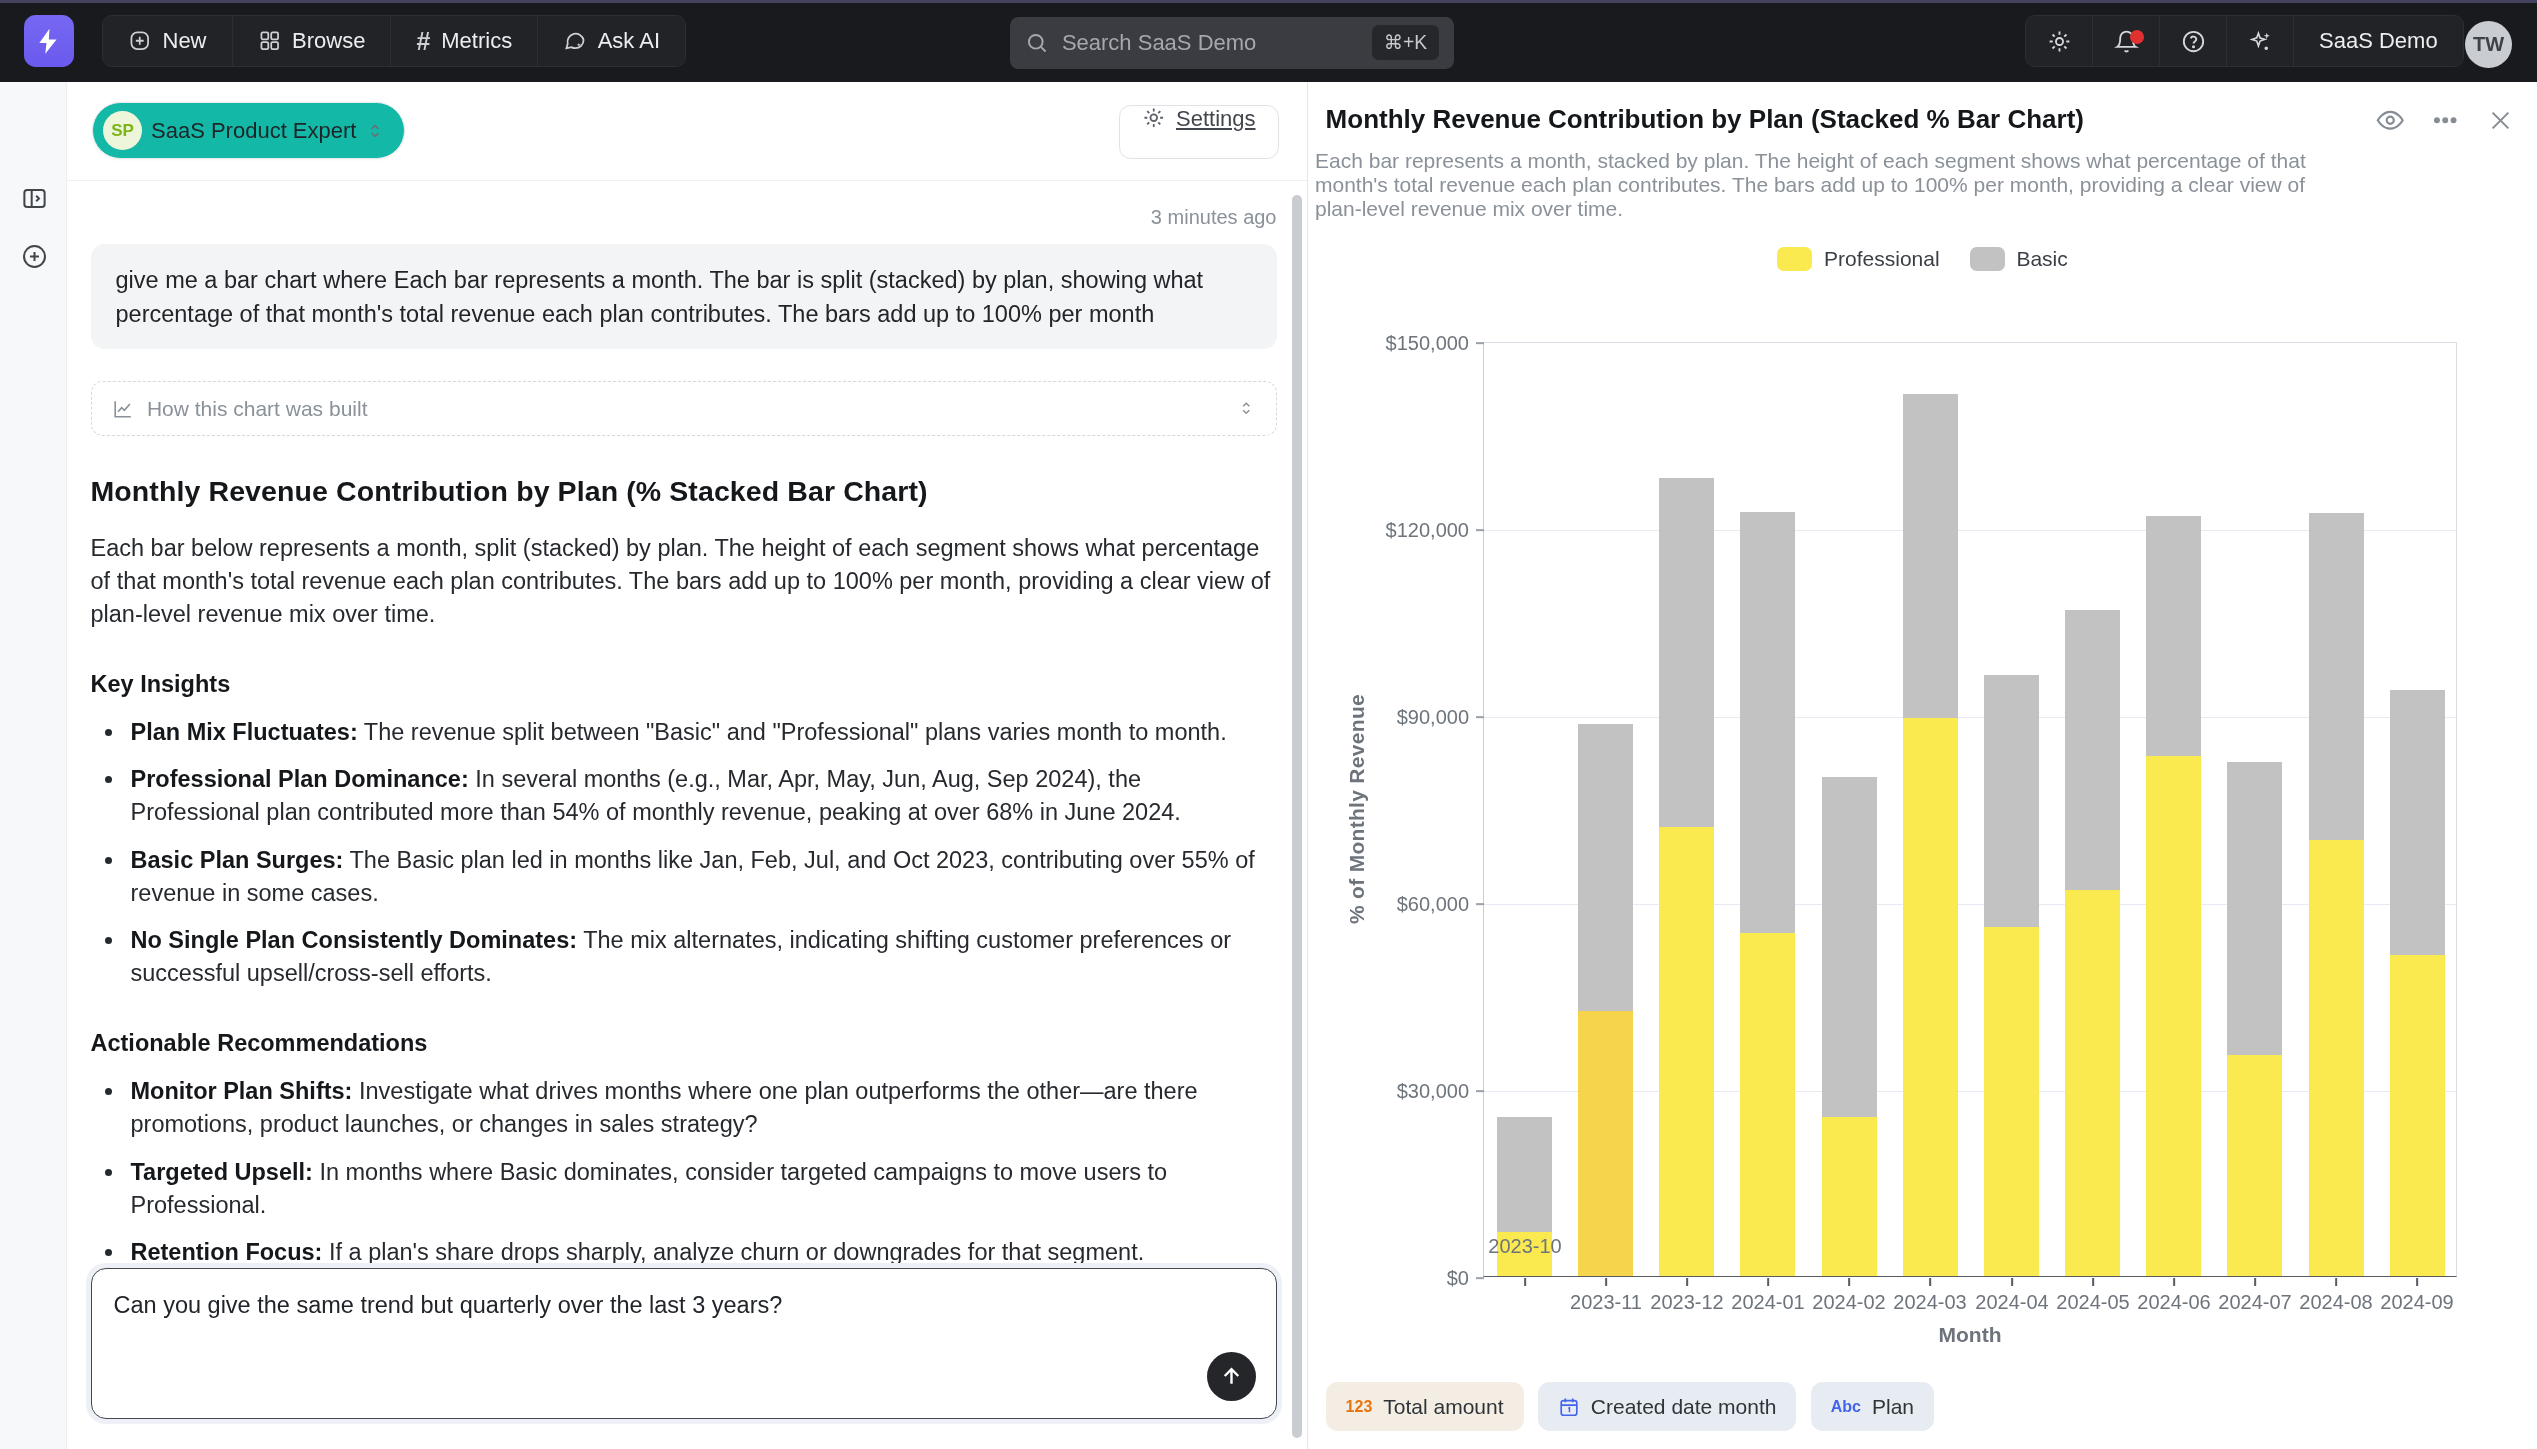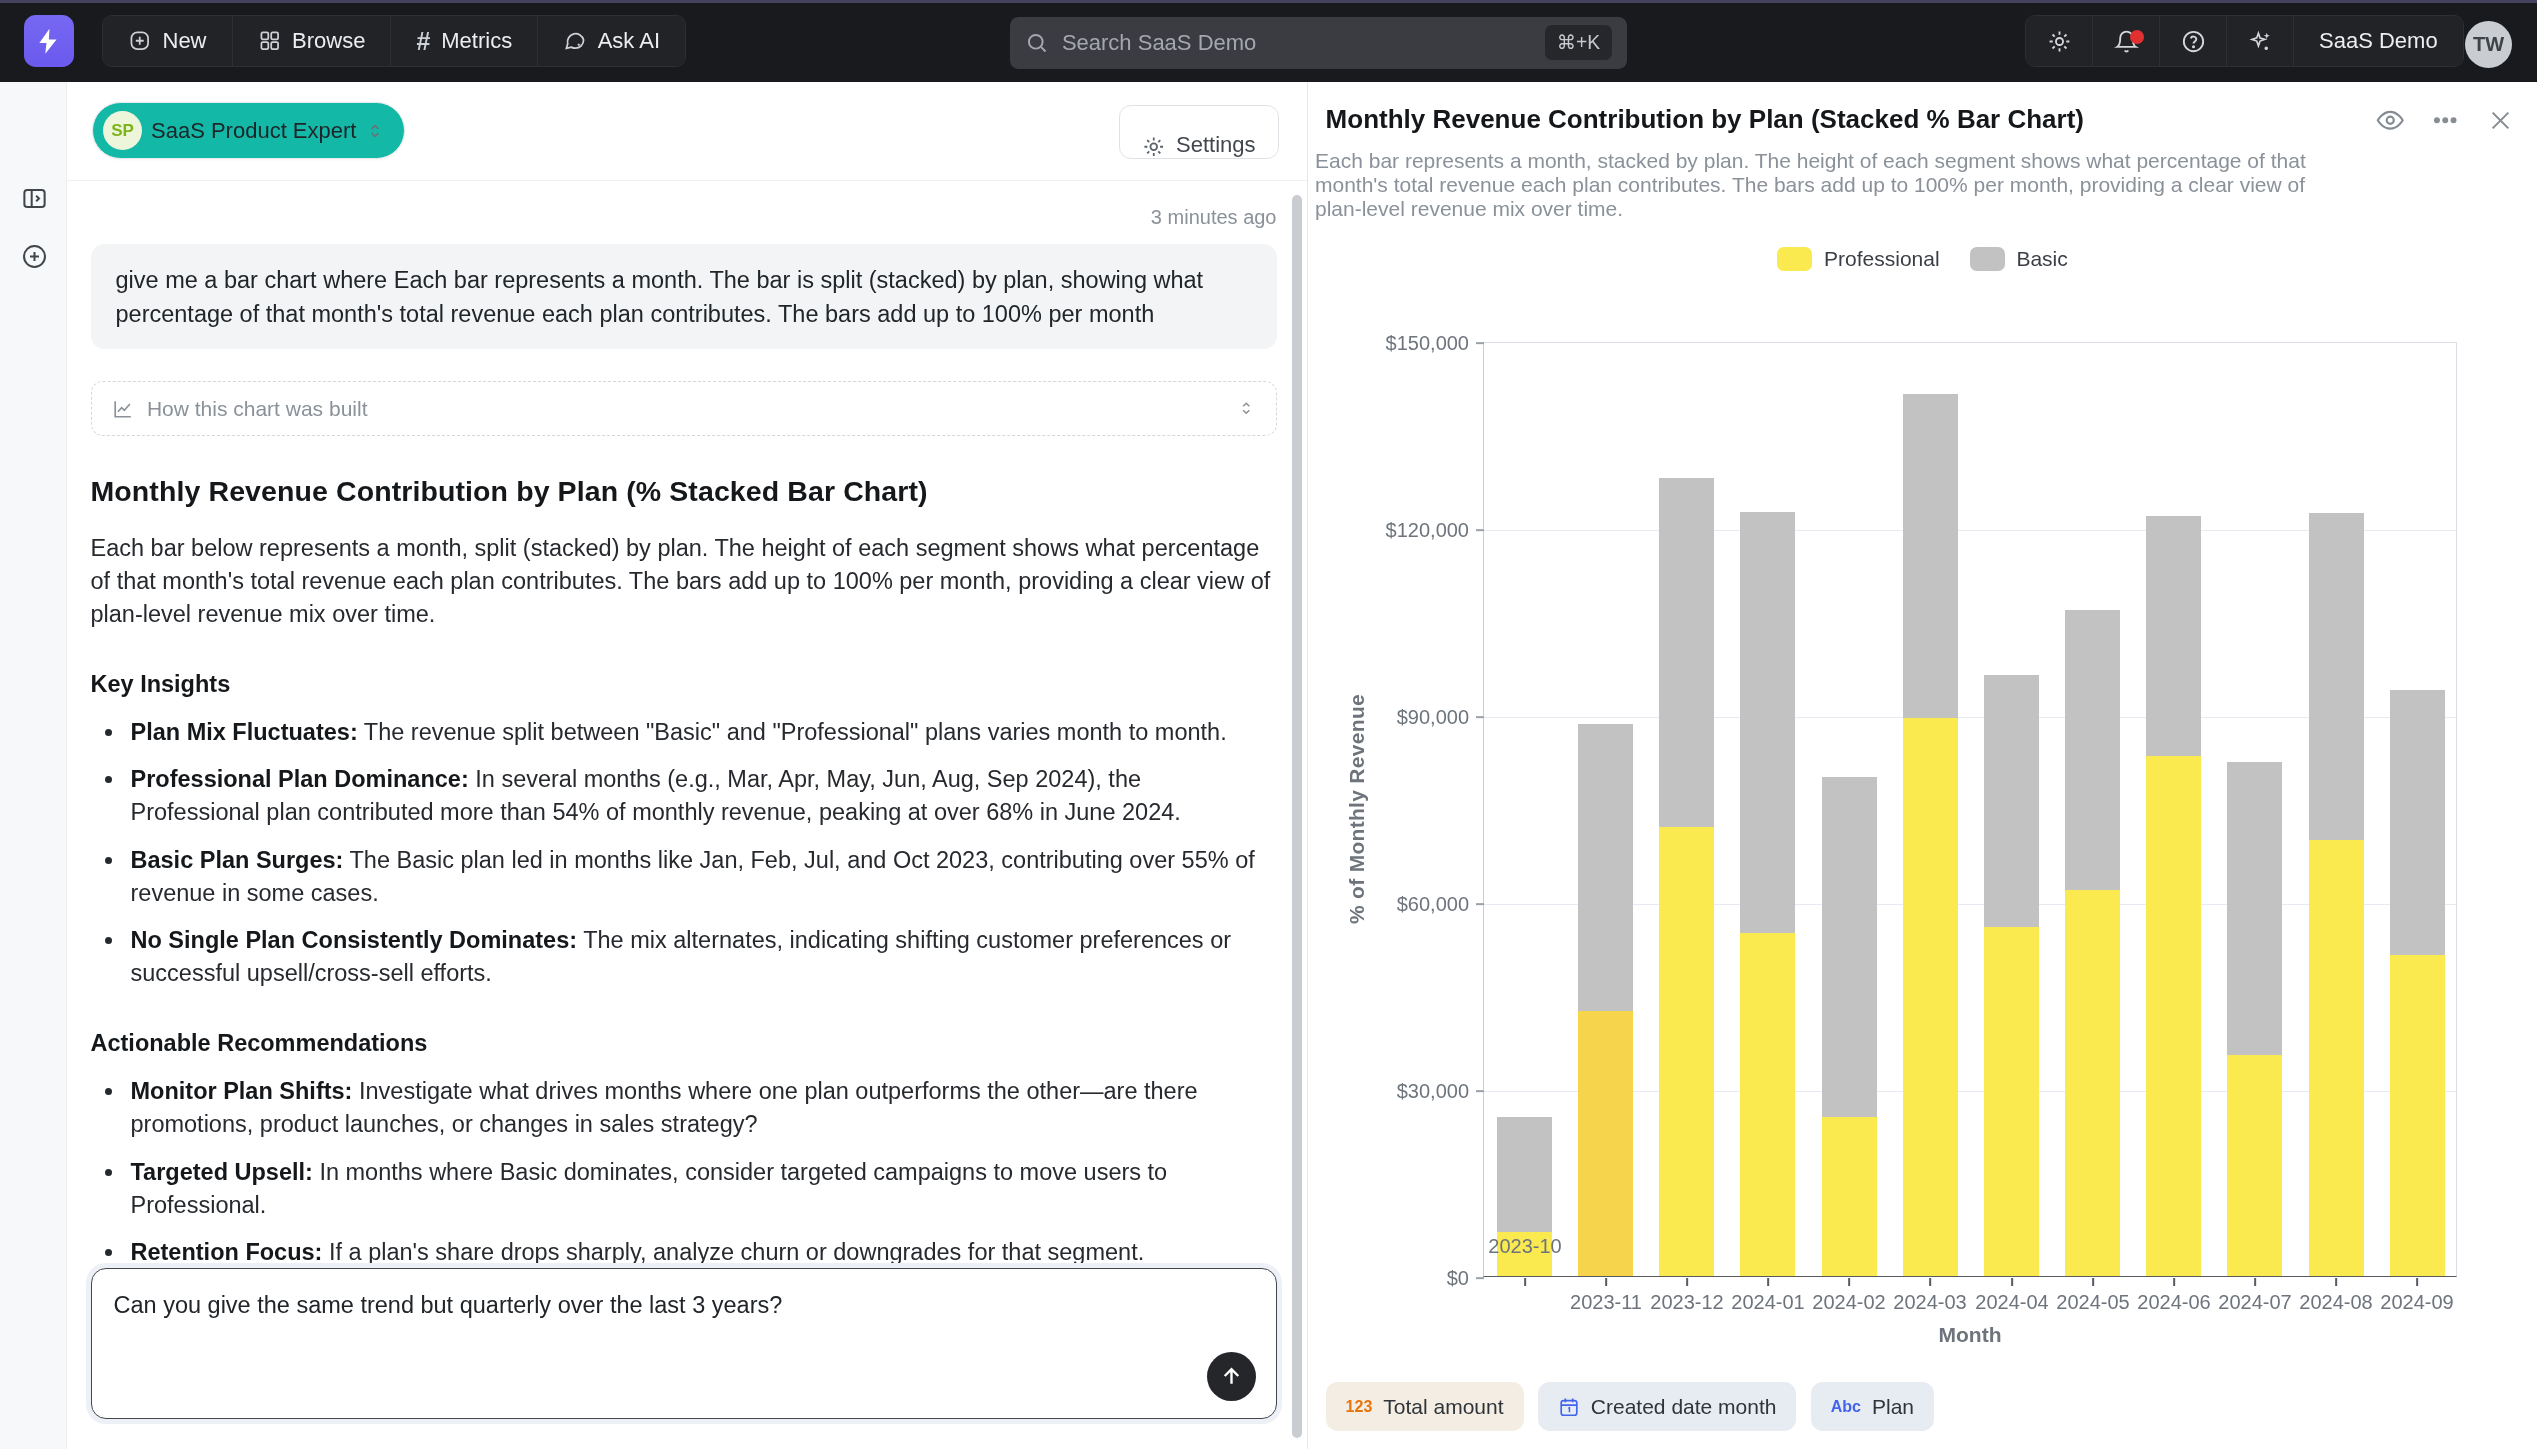--- a/index.html
+++ b/index.html
@@ -14,37 +14,37 @@
   .nav-group { position:absolute; top:11.8px; height:52px; display:flex; border:0.8px solid #2E2F34; border-radius:10px; overflow:hidden; background:#222327; }
   .nav-group.left { left:102px;justify-content:space-between; }
   .nav-group.right { left:2025px; }
   .nav-btn { display:flex; align-items:center; gap:11px; padding:0 25px; background:#222327; border-right:0.8px solid #2E2F34; color:#ECEDEF; font-size:22px; cursor:pointer; }
   .nav-btn:last-child { border-right:none; }
   .nav-btn svg { stroke:#CDD0D5; }
   .nav-icon-btn { width:67px; display:flex; align-items:center; justify-content:center; background:#222327; border-right:0.8px solid #2E2F34; position:relative; cursor:pointer; }
   .nav-icon-btn svg { stroke:#D3D6DA; }
   .hash-glyph { font-size:25px; color:#CDD0D5; font-weight:bold; }
   .red-dot { position:absolute; top:13.4px; right:15px; width:14.3px; height:14.3px; border-radius:50%; background:#E03131; }
-  .search-box { position:absolute; left:1010px; top:13.4px; width:617px; height:52px; background:#3B3C41; border-radius:8.4px; display:flex; align-items:center; padding:0 15px; gap:13.4px; cursor:text; }
+  .search-box { position:absolute; left:1010px; top:13.4px; width:444px; height:52px; background:#3B3C41; border-radius:8.4px; display:flex; align-items:center; padding:0 15px; gap:13.4px; cursor:text; }
   .search-box .placeholder { color:#A4A8AE; font-size:22px; flex:1; }
   .kbd { background:#26272B; border-radius:6.7px; padding:5.9px 11.8px; color:#C5C8CC; font-size:19.3px; }
   .avatar { position:absolute; left:2465px; top:17.6px; width:47px; height:47px; border-radius:50%; background:#C9CDD2; color:#3E4348; font-weight:bold; font-size:20px; display:flex; align-items:center; justify-content:center; cursor:pointer; }
 
   
   .rail { position:absolute; left:0; top:82px; width:67px; height:1367px; background:#F7F8FA; border-right:0.8px solid #ECEEF0; }
   .rail-btn { position:absolute; left:20px; width:28.5px; height:28.5px; display:flex; align-items:center; justify-content:center; cursor:pointer; }
   .rail-btn svg { stroke:#41464B; }
 
   
   .chat { position:absolute; left:67px; top:82px; width:1240px; height:1367px; background:#fff; }
   .chat-header { position:absolute; left:0; top:0; width:100%; height:99px; border-bottom:0.8px solid #EEF0F2; }
   .agent-pill { position:absolute; left:25px; top:20px; height:57px; border:0.8px solid #E8EBEE; border-radius:28.5px; box-shadow:0 0.8px 2.5px rgba(20,25,30,.05); display:flex; align-items:center; gap:9px; padding:0 18.5px 0 10px; background:#14b8a6; cursor:pointer; }
   .agent-avatar { width:39px; height:39px; border-radius:50%; background:#EDF6DB; color:#7CB518; font-size:17px; font-weight:bold; display:flex; align-items:center; justify-content:center; }
   .agent-name { font-size:22px; color:#1F2428; }
-  .settings-btn { position:absolute; right:28.5px; top:23px; height:54px; border:0.8px solid #DFE3E7; border-radius:11.8px; background:#fff; display:flex; align-items:flex-end; gap:11px; padding:0 22px; font-size:22px; color:#42474D; cursor:pointer; }
+  .settings-btn { position:absolute; right:28.5px; top:23px; height:54px; border:0.8px solid #DFE3E7; border-radius:11.8px; background:#fff; display:flex; align-items:flex-start; gap:11px; padding:0 22px; font-size:22px; color:#42474D; cursor:pointer;text-decoration:underline; }
   .settings-btn svg { stroke:#5A6066; }
 
   .chat-scroll { position:absolute; left:23.5px; top:99px; width:1186px; }
   .timestamp { margin-top:25px; text-align:right; color:#8A9199; font-size:20px; }
   .user-bubble { margin-top:15px; background:#F2F4F5; border-radius:13.4px; padding:18.5px 25px; font-size:23.5px; line-height:34px; color:#212529; }
   .built-row { margin-top:32px; height:55px; border:1.7px dashed #D3D8DD; border-radius:11.8px; display:flex; align-items:center; padding:0 20px; gap:13.4px; color:#8A9199; font-size:21px; cursor:pointer; }
   .built-row svg { stroke:#8A9199; }
   .built-row .spacer { flex:1; }
   h1.answer-title { margin-top:39px; font-size:28.5px; color:#15181B; letter-spacing:0.1px; }
   .para { margin-top:23.5px; font-size:23.5px; line-height:33px; color:#26292E; }

